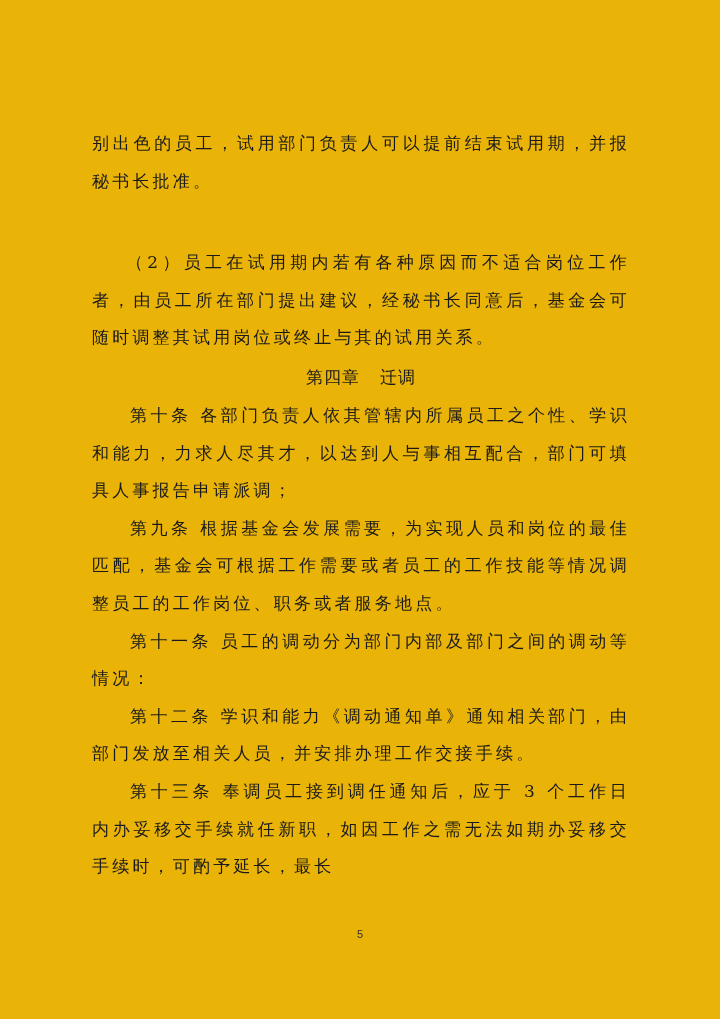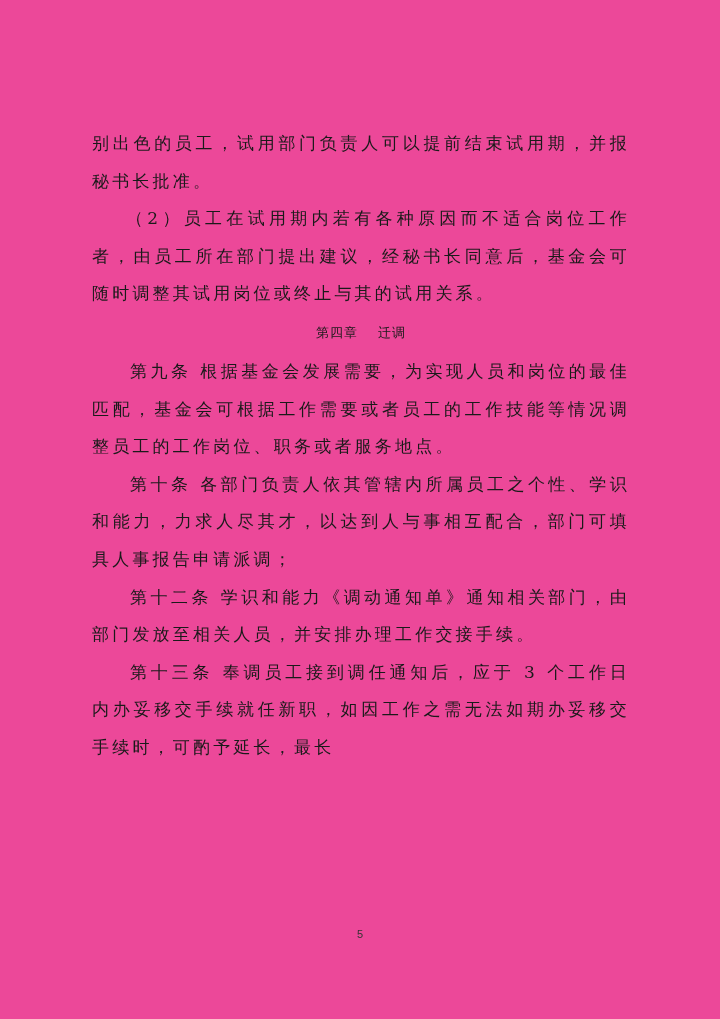--- a/index.html
+++ b/index.html
@@ -13,21 +13,21 @@
     position: relative;
     overflow: hidden;
     color: #1a1a1a;
   }
   .page {
     position: absolute;
     left: 0;
     top: 0;
     width: 720px;
     height: 1019px;
-    background: #ec4899;
+    background: #eab308;
   }
   .body-text {
     position: absolute;
     left: 92px;
     top: 125px;
     width: 538px;
     font-family: "DejaVu Serif", "Liberation Serif", serif;
     font-size: 17px;
     line-height: 37.6px;
     letter-spacing: 3.2px;
@@ -35,27 +35,28 @@
   }
   .para {
     margin: 0;
     padding: 0;
   }
   .para.indent {
     text-indent: 38px;
   }
   .para.indent-sub {
     text-indent: 34px;
+    margin-top: 44px;
   }
   .chapter-heading {
     margin: 0;
     padding: 0;
     text-align: center;
     font-family: "DejaVu Sans", "Liberation Sans", sans-serif;
-    font-size: 13px;
+    font-size: 17px;
     font-weight: normal;
     letter-spacing: 1px;
     line-height: 40px;
   }
   .chapter-heading .gap {
     display: inline-block;
     width: 20px;
   }
   .page-number {
     position: absolute;
@@ -73,20 +74,21 @@
 
 <div class="page">
   <div class="body-text">
     <p class="para">别出色的员工，试用部门负责人可以提前结束试用期，并报秘书长批准。</p>
     <p class="para indent-sub">（2）员工在试用期内若有各种原因而不适合岗位工作者，由员工所在部门提出建议，经秘书长同意后，基金会可随时调整其试用岗位或终止与其的试用关系。</p>
 
     <h2 class="chapter-heading">
       <span>第四章</span><span class="gap"></span><span>迁调</span>
     </h2>
 
+    <p class="para indent">第十条 各部门负责人依其管辖内所属员工之个性、学识和能力，力求人尽其才，以达到人与事相互配合，部门可填具人事报告申请派调；</p>
     <p class="para indent">第九条 根据基金会发展需要，为实现人员和岗位的最佳匹配，基金会可根据工作需要或者员工的工作技能等情况调整员工的工作岗位、职务或者服务地点。</p>
-    <p class="para indent">第十条 各部门负责人依其管辖内所属员工之个性、学识和能力，力求人尽其才，以达到人与事相互配合，部门可填具人事报告申请派调；</p>
+    <p class="para indent">第十一条 员工的调动分为部门内部及部门之间的调动等情况：</p>
     <p class="para indent">第十二条 学识和能力《调动通知单》通知相关部门，由部门发放至相关人员，并安排办理工作交接手续。</p>
     <p class="para indent">第十三条 奉调员工接到调任通知后，应于 3 个工作日内办妥移交手续就任新职，如因工作之需无法如期办妥移交手续时，可酌予延长，最长</p>
   </div>
 
   <div class="page-number">5</div>
 </div>
 
 </body></html>

